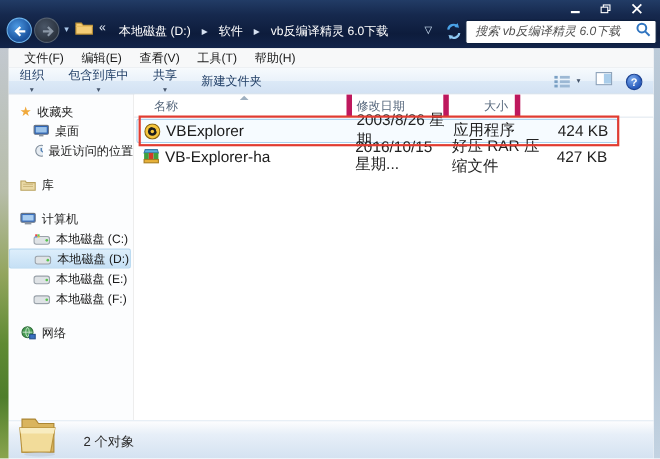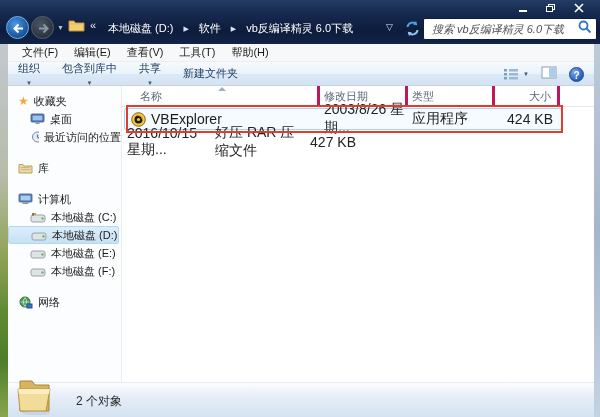--- a/index.html
+++ b/index.html
@@ -66,21 +66,21 @@
   .side-child { padding-left:22px; }
   .side-gap { height:13px; }
   .side-sel { background:linear-gradient(#ddeefb,#c6e0f5); border:1px solid #b5d7f0; border-radius:2px;
     margin-right:2px; }
   .star-glyph { color:#f0a93c; font-size:12px; line-height:12px; }
 
   
   .filearea { position:relative; flex:1; height:296px; background:#fff; }
   .cols-header { position:absolute; left:0; top:0; width:100%; height:21px; background:#fff;
     border-bottom:1px solid #e2e8ef; display:flex; font-size:11px; color:#57687d; }
-  .col { position:relative; display:flex; align-items:center; border-right:3px solid #be185d; }
+  .col { position:relative; display:flex; align-items:center; border-right:5px solid #be185d; }
   .col-name { width:198px; padding-left:18px; }
   .col-date { width:88px; padding-left:4px; }
   .col-type { width:87px; padding-left:4px; }
   .col-size { width:65px; justify-content:flex-end; padding-right:6px; }
   .col-rest { flex:1; border-right:none; }
   .sort-caret { position:absolute; left:96px; top:1px; width:0; height:0;
     border-left:4px solid transparent; border-right:4px solid transparent; border-bottom:4px solid #9fb0c0; }
 
   .frow { position:absolute; left:2px; width:438px; height:22px; display:flex; align-items:center;
     font-size:14px; color:#1b1b1b; }
@@ -305,23 +305,20 @@
       <div class="side-divider"></div>
 
       <div class="filearea">
         <div class="cols-header">
           <div class="col col-name">
             <span>名称</span>
             <span class="sort-caret"></span>
           </div>
           <div class="col col-date">
             <span>修改日期</span>
-          </div>
-          <div class="col col-type">
-            <span>类型</span>
           </div>
           <div class="col col-size">
             <span>大小</span>
           </div>
           <div class="col col-rest"></div>
         </div>
 
         <div class="frow frow-sel" style="top:22px;">
           <span class="cell-name">
             <svg width="15" height="15">
@@ -331,20 +328,30 @@
               <path d="M7.5 3.5 A4 4 0 0 1 11.5 7.5" stroke="#f6c63e" stroke-width="1" fill="none"></path>
             </svg>
             <span>VBExplorer</span>
           </span>
           <span class="cell-date">2003/8/26 星期...</span>
           <span class="cell-type">应用程序</span>
           <span class="cell-size">424 KB</span>
         </div>
 
         <div class="frow" style="top:45px;">
+          <span class="cell-name">
+            <svg width="15" height="14">
+              <path d="M2 1 H13 L14 4 H1 Z" fill="#59b0e0" stroke="#3a7ba6"></path>
+              <rect x="1" y="4" width="4.3" height="6" fill="#3fa13f"></rect>
+              <rect x="5.3" y="4" width="4.3" height="6" fill="#d23b2a"></rect>
+              <rect x="9.6" y="4" width="4.4" height="6" fill="#3fa13f"></rect>
+              <rect x="1" y="10" width="13" height="3" fill="#e8b23a" stroke="#a77c1f"></rect>
+            </svg>
+            <span>VB-Explorer-ha</span>
+          </span>
           <span class="cell-date">2016/10/15 星期...</span>
           <span class="cell-type">好压 RAR 压缩文件</span>
           <span class="cell-size">427 KB</span>
         </div>
 
         <div class="annotation-box"></div>
       </div>
     </div>
 
     <div class="detailspane">

